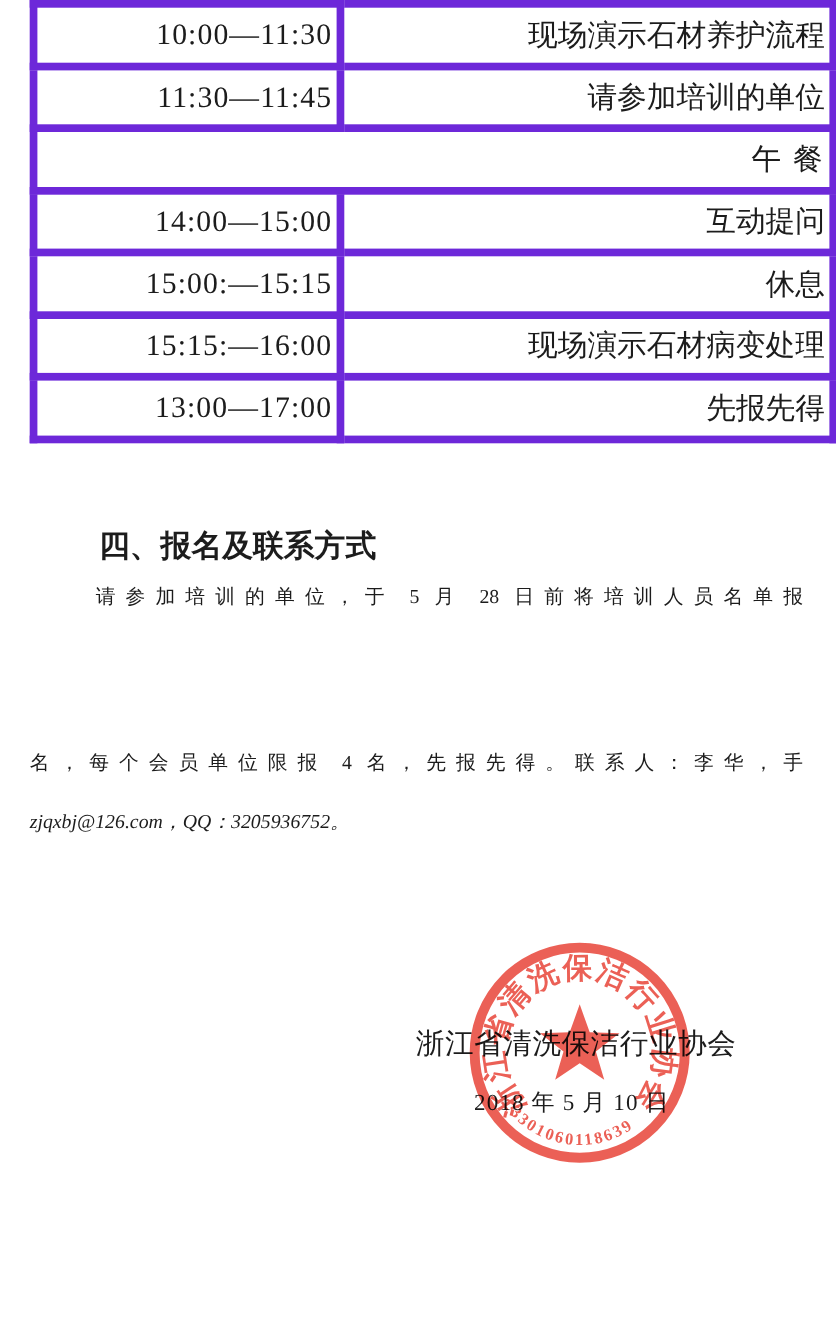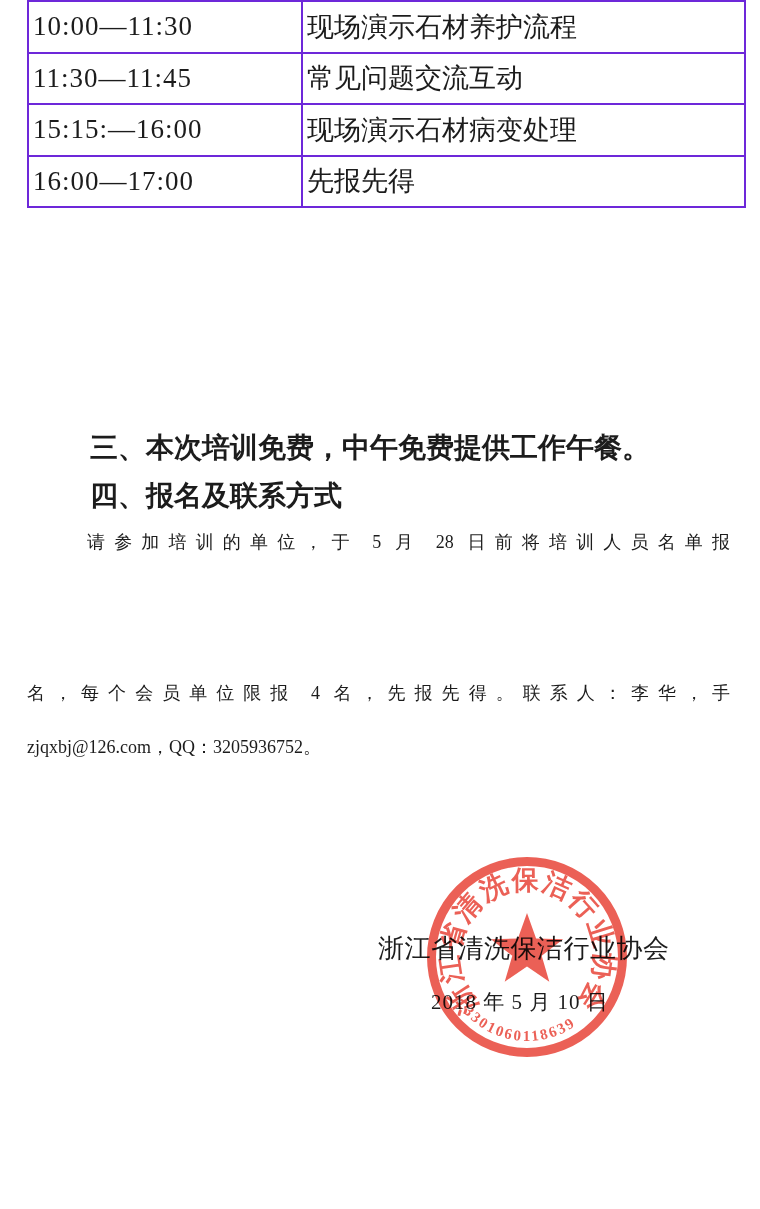--- a/index.html
+++ b/index.html
@@ -12,23 +12,23 @@
     overflow:hidden;
   }
   
   table.schedule{
     position:absolute;left:27px;top:0px;
     width:697px;
     border-collapse:collapse;
     table-layout:fixed;
   }
   table.schedule td{
-    border:2px solid #6d28d9;
+    border:7px solid #6d28d9;
     height:49.5px;
-    text-align:left;
+    text-align:right;
     vertical-align:middle;
     font-size:27px;
     padding:0 4px;
     overflow:hidden;
     white-space:nowrap;
     font-family:Liberation Serif, serif;
   }
   td.time-col{width:264px;letter-spacing:1px;}
   td.act-col{width:433px;}
   td.lunch-cell{padding-right:150px;letter-spacing:2px;}
@@ -43,21 +43,21 @@
   .h-item4{top:477px;}
   
   .pline{
     position:absolute;left:27px;width:703px;
     font-size:18px;line-height:30px;
     text-align:justify;text-align-last:justify;
     box-sizing:border-box;
     white-space:nowrap;
   }
   .pline.indent{padding-left:60px;}
-  .pline.last{text-align:left;text-align-last:left;}
+  .pline.last{text-align:left;text-align-last:left;font-style:italic;}
   .l1{top:527px;}
   .l2{top:579px;}
   .l3{top:630px;margin-top:48px;}
   .l4{top:681px;}
   .l5{top:732px;}
   
   .sig-org{
     position:absolute;left:378px;top:931px;
     font-size:26px;letter-spacing:0.5px;white-space:nowrap;
   }
@@ -86,34 +86,44 @@
 <div class="page">
 
   <table class="schedule">
     <tbody>
       <tr>
         <td class="time-col">10:00—11:30</td>
         <td class="act-col">现场演示石材养护流程</td>
       </tr>
       <tr>
         <td class="time-col">11:30—11:45</td>
-        <td class="act-col">常见问题交流互动</td>
+        <td class="act-col">请参加培训的单位</td>
+      </tr>
+      <tr>
+        <td class="lunch-cell" colspan="2">午 餐</td>
+      </tr>
+      <tr>
+        <td class="time-col">14:00—15:00</td>
+        <td class="act-col">互动提问</td>
+      </tr>
+      <tr>
+        <td class="time-col">15:00:—15:15</td>
+        <td class="act-col">休息</td>
       </tr>
       <tr>
         <td class="time-col">15:15:—16:00</td>
         <td class="act-col">现场演示石材病变处理</td>
       </tr>
       <tr>
-        <td class="time-col">16:00—17:00</td>
+        <td class="time-col">13:00—17:00</td>
         <td class="act-col">先报先得</td>
       </tr>
     </tbody>
   </table>
 
-  <div class="heading h-item3">三、本次培训免费，中午免费提供工作午餐。</div>
   <div class="heading h-item4">四、报名及联系方式</div>
 
   <div class="pline indent l1">请参加培训的单位，于 5 月 28 日前将培训人员名单报</div>
   <div class="pline l3">名，每个会员单位限报 4 名，先报先得。联系人：李华，手</div>
   <div class="pline last l5">zjqxbj@126.com，QQ：3205936752。</div>
 
   <div class="sig-org">浙江省清洗保洁行业协会</div>
   <div class="sig-date">2018 年 5 月 10 日</div>
 
   <svg class="seal" viewBox="0 0 204 204" aria-hidden="true">

